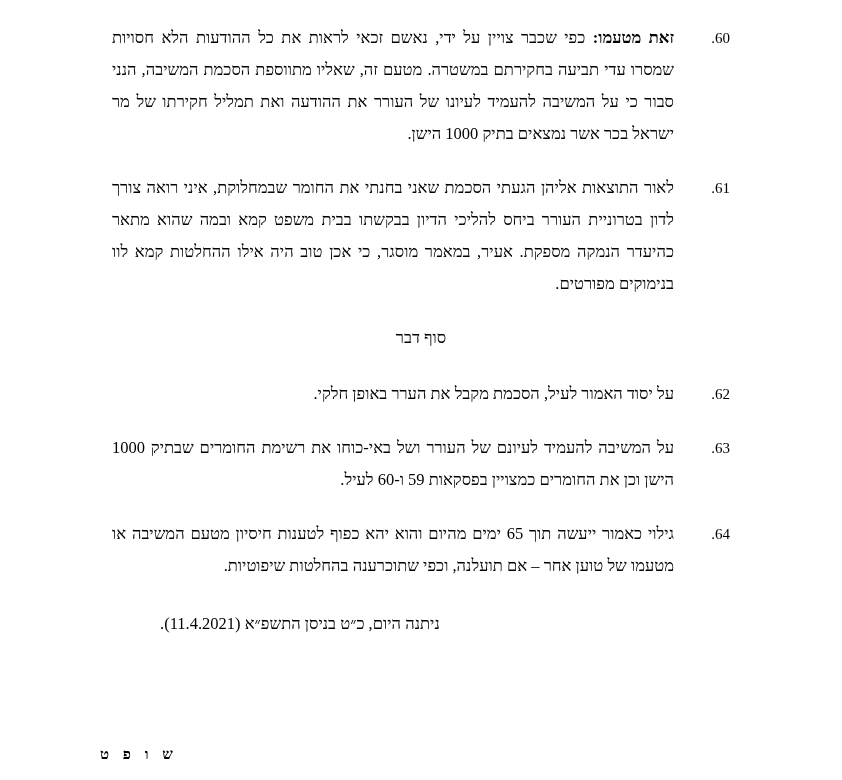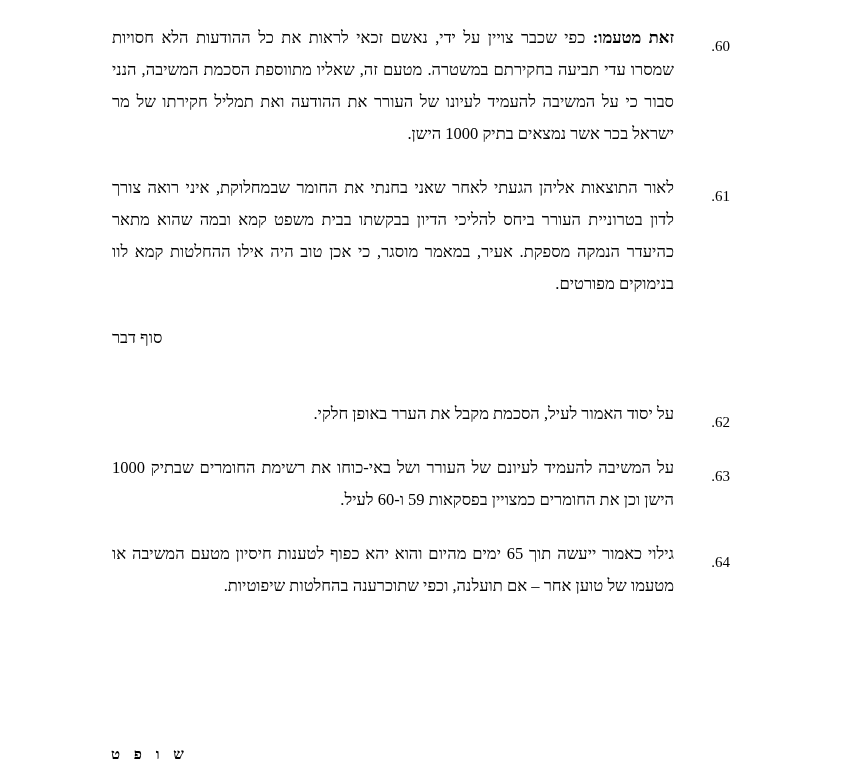--- a/index.html
+++ b/index.html
@@ -42,65 +42,65 @@
     text-justify: inter-word;
     font-size: 16.5px;
     line-height: 32px;
     margin-bottom: 22px;
     padding-right: 56px;
   }
 
   .para-num {
     position: absolute;
     right: 0;
-    top: 8px;
+    top: 0;
     width: 46px;
     direction: ltr;
     text-align: right;
     font-size: 15px;
     line-height: 32px;
     unicode-bidi: isolate;
   }
 
   .para-body {
     display: block;
   }
 
   .para-body .lead {
     font-weight: bold;
   }
 
   
   .section-heading {
     direction: rtl;
-    text-align: left;
+    text-align: center;
     font-size: 16.5px;
     line-height: 32px;
-    margin: 18px 0 44px 0;
+    margin: 18px 0 24px 0;
     padding-left: 0;
   }
 
   .heading-inner {
     display: inline-block;
     margin-left: 0;
   }
 
   
   .date-line {
     direction: rtl;
     text-align: left;
     font-size: 16.5px;
     line-height: 32px;
     margin-top: 26px;
     padding-left: 48px;
   }
 
   .signature-block {
     position: absolute;
-    left: 111px;
+    left: 100px;
     top: 744px;
     direction: rtl;
   }
 
   .signature-title {
     font-size: 15px;
     font-weight: bold;
     letter-spacing: 5px;
     line-height: 20px;
     white-space: nowrap;
@@ -113,21 +113,21 @@
 
   <div class="text-column">
 
     <div class="para">
       <span class="para-num">.60</span>
       <span class="para-body"><span class="lead">זאת מטעמו:</span><span> כפי שכבר צויין על ידי, נאשם זכאי לראות את כל ההודעות הלא חסויות שמסרו עדי תביעה בחקירתם במשטרה. מטעם זה, שאליו מתווספת הסכמת המשיבה, הנני סבור כי על המשיבה להעמיד לעיונו של העורר את ההודעה ואת תמליל חקירתו של מר ישראל בכר אשר נמצאים בתיק 1000 הישן.</span></span>
     </div>
 
     <div class="para">
       <span class="para-num">.61</span>
-      <span class="para-body">לאור התוצאות אליהן הגעתי לאחר שאני בחנתי את החומר שבמחלוקת, איני רואה צורך לדון בטרוניית העורר ביחס להליכי הדיון בבקשתו בבית משפט קמא ובמה שהוא מתאר כהיעדר הנמקה מספקת. אעיר, במאמר מוסגר, כי אכן טוב היה אילו ההחלטות קמא לוו בנימוקים מפורטים.</span>
+      <span class="para-body">לאור התוצאות אליהן הגעתי הסכמת שאני בחנתי את החומר שבמחלוקת, איני רואה צורך לדון בטרוניית העורר ביחס להליכי הדיון בבקשתו בבית משפט קמא ובמה שהוא מתאר כהיעדר הנמקה מספקת. אעיר, במאמר מוסגר, כי אכן טוב היה אילו ההחלטות קמא לוו בנימוקים מפורטים.</span>
     </div>
 
     <div class="section-heading">
       <span class="heading-inner">סוף דבר</span>
     </div>
 
     <div class="para">
       <span class="para-num">.62</span>
       <span class="para-body">על יסוד האמור לעיל, הסכמת מקבל את הערר באופן חלקי.</span>
     </div>
@@ -135,20 +135,21 @@
     <div class="para">
       <span class="para-num">.63</span>
       <span class="para-body">על המשיבה להעמיד לעיונם של העורר ושל באי-כוחו את רשימת החומרים שבתיק 1000 הישן וכן את החומרים כמצויין בפסקאות 59 ו-60 לעיל.</span>
     </div>
 
     <div class="para">
       <span class="para-num">.64</span>
       <span class="para-body">גילוי כאמור ייעשה תוך 65 ימים מהיום והוא יהא כפוף לטענות חיסיון מטעם המשיבה או מטעמו של טוען אחר – אם תועלנה, וכפי שתוכרענה בהחלטות שיפוטיות.</span>
     </div>
 
+    <div class="date-line">ניתנה היום, כ״ט בניסן התשפ״א (11.4.2021).</div>
 
   </div>
 
   <div class="signature-block">
     <div class="signature-title">ש ו פ ט</div>
   </div>
 
 </div>
 
 </body></html>

